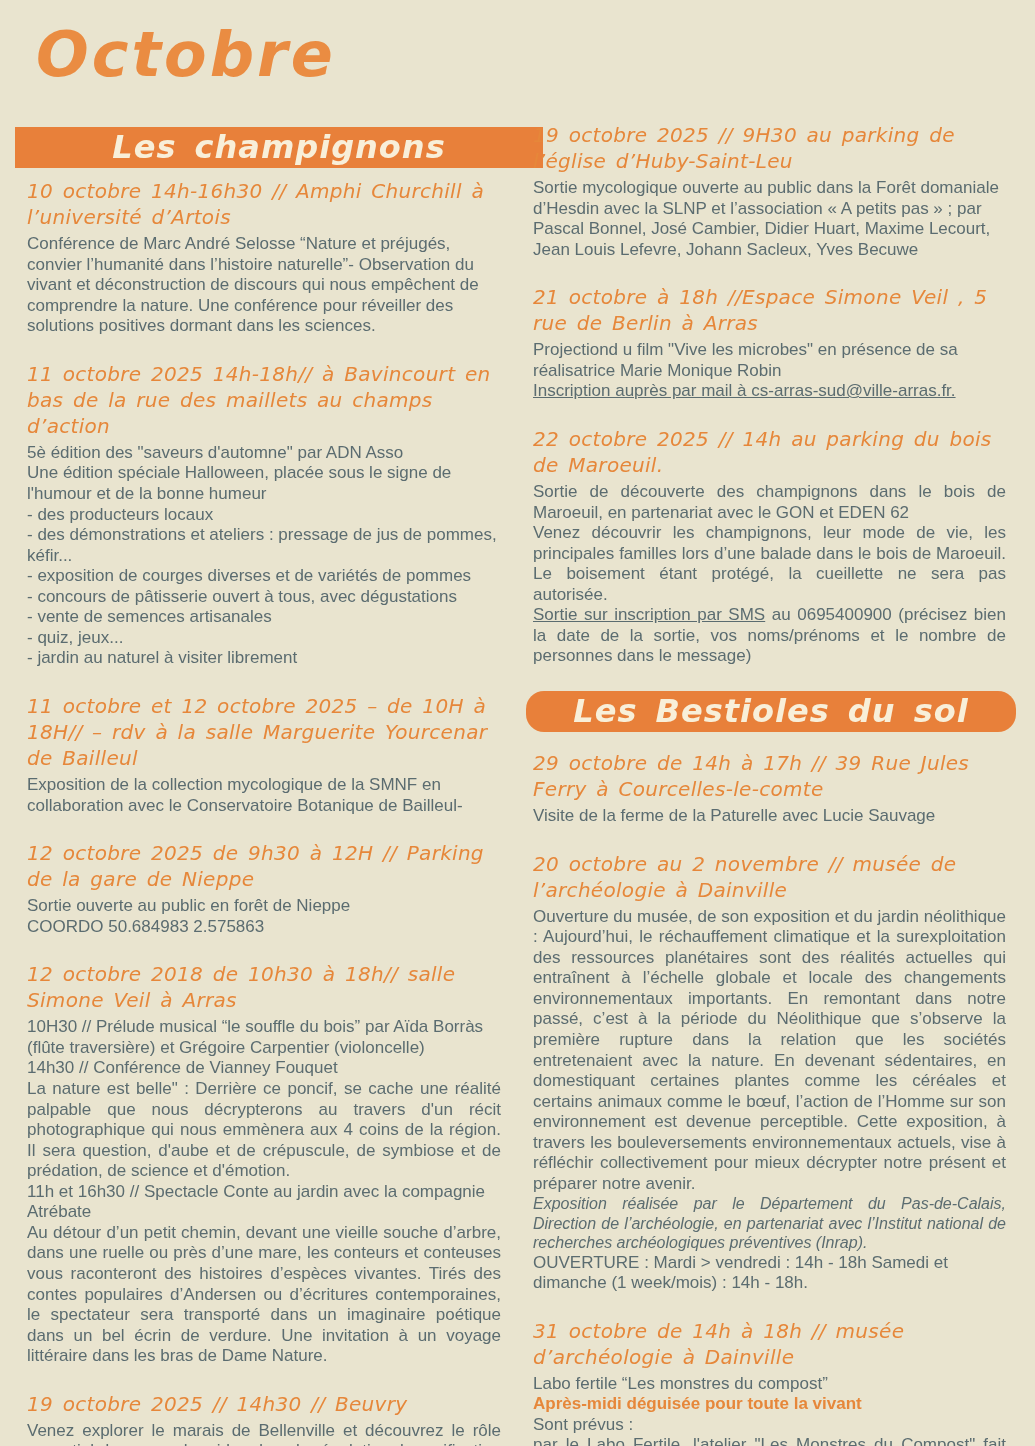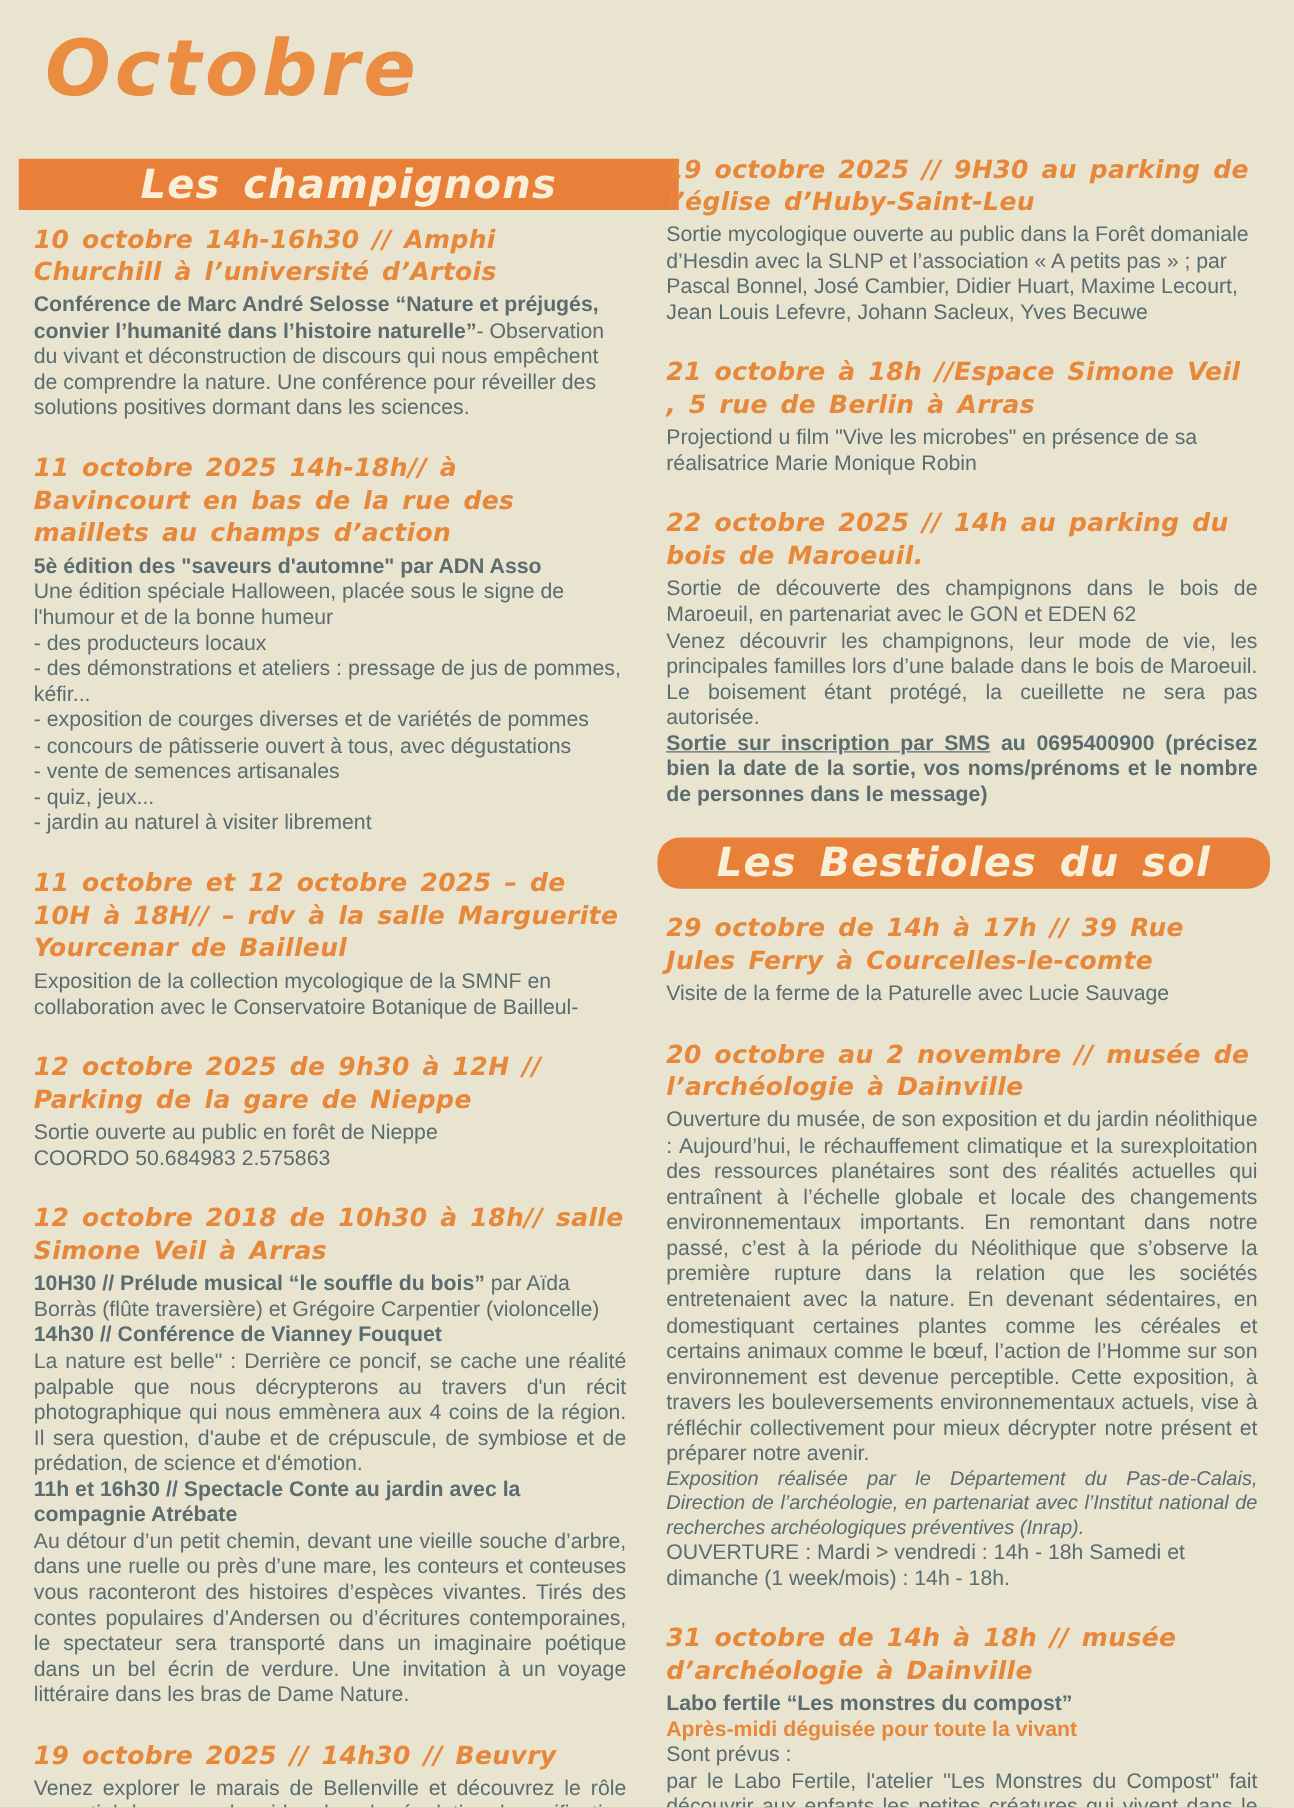--- a/index.html
+++ b/index.html
@@ -34,28 +34,28 @@
   .col {
     position:absolute;
     font-size:17px; line-height:1.21;
     color:#5b6c70;
   }
   .col-left  { left:27px;  top:178px; width:474px; }
   .col-right { left:533px; top:122px; width:473px; }
   .event { margin-bottom:24px; }
   .script-heading {
     font-family:"DejaVu Sans", sans-serif;
-    font-style:italic; font-weight:700;
+    font-style:italic; font-weight:400;
     font-size:20px; line-height:1.3;
     letter-spacing:.3px; word-spacing:3px;
     color:#e6873a;
     margin-bottom:4px;
   }
   p { margin:0; }
-  .b  { font-weight:700; }
+  .b  { font-weight:400; }
   .u  { text-decoration:underline; }
   .it { font-style:italic; font-size:16px; }
   .just { text-align:justify; }
   .orange-bold { color:#e6873a; font-weight:700; }
 </style>
 </head>
 <body>
 
 <div class="page">
 
@@ -114,20 +114,21 @@
   <div class="col col-right">
 
     <article class="event">
       <h3 class="script-heading">19 octobre 2025 // 9H30 au parking de l’église d’Huby-Saint-Leu</h3>
       <p>Sortie mycologique ouverte au public dans la Forêt domaniale d’Hesdin avec la SLNP et l’association « A petits pas » ; par Pascal Bonnel, José Cambier, Didier Huart, Maxime Lecourt, Jean Louis Lefevre, Johann Sacleux, Yves Becuwe</p>
     </article>
 
     <article class="event">
       <h3 class="script-heading">21 octobre à 18h //Espace Simone Veil , 5 rue de Berlin à Arras</h3>
       <p>Projectiond u film "Vive les microbes" en présence de sa réalisatrice Marie Monique Robin</p>
+      <p><span class="b u">Inscription auprès par mail à cs-arras-sud@ville-arras.fr.</span></p>
     </article>
 
     <article class="event">
       <h3 class="script-heading">22 octobre 2025 // 14h au parking du bois de Maroeuil.</h3>
       <p class="just">Sortie de découverte des champignons dans le bois de Maroeuil, en partenariat avec le GON et EDEN 62</p>
       <p class="just">Venez découvrir les champignons, leur mode de vie, les principales familles lors d’une balade dans le bois de Maroeuil. Le boisement étant protégé, la cueillette ne sera pas autorisée.</p>
       <p class="just"><span class="b u">Sortie sur inscription par SMS</span><span class="b"> au 0695400900 (précisez bien la date de la sortie, vos noms/prénoms et le nombre de personnes dans le message)</span></p>
     </article>
 
     <div class="banner banner-right">Les Bestioles du sol</div>

